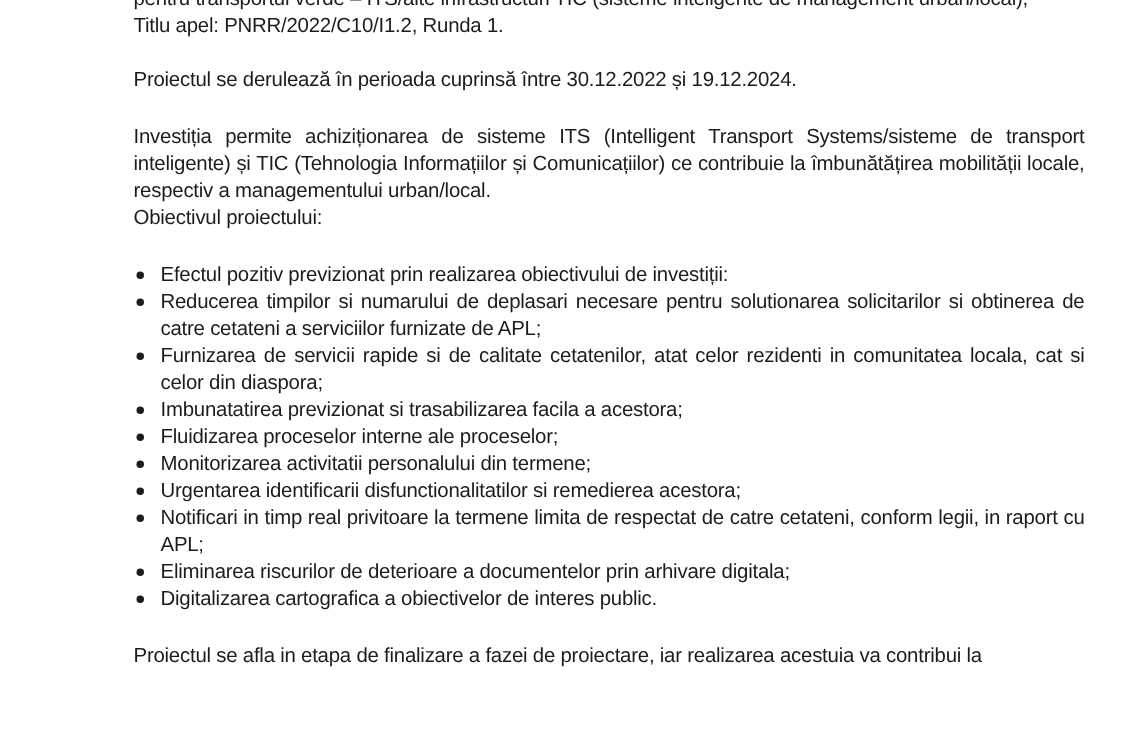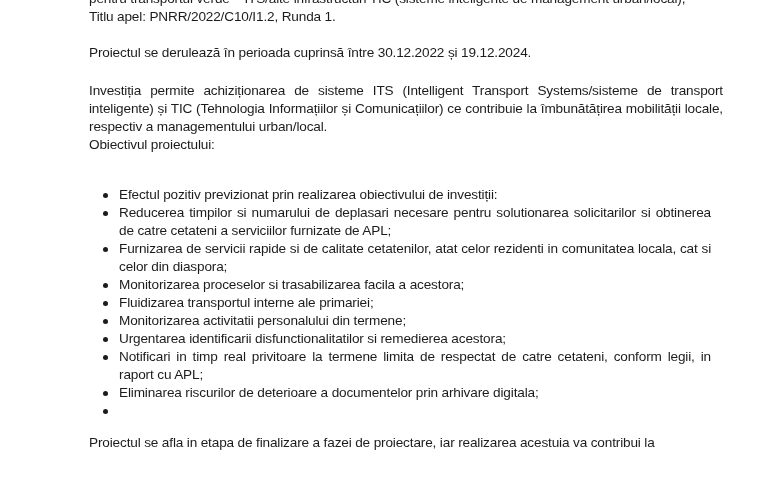--- a/index.html
+++ b/index.html
@@ -27,21 +27,21 @@
     .para {
       margin: 0;
       text-align: justify;
       text-align-last: left;
     }
     .gap { height: 18px; }
     .gap-small { height: 2px; }
     .bold { font-weight: normal; }
     ul.bullets {
       list-style: none;
-      margin: 12px;
+      margin: 0;
       padding: 0;
     }
     ul.bullets li {
       position: relative;
       padding-left: 18px;
       text-align: justify;
       text-align-last: left;
     }
     ul.bullets li .bullet-icon {
       position: absolute;
@@ -71,27 +71,27 @@
   <p class="para">Investiția permite achiziționarea de sisteme ITS (Intelligent Transport Systems/sisteme de transport inteligente) și TIC (Tehnologia Informațiilor și Comunicațiilor) ce contribuie la îmbunătățirea mobilității locale, respectiv a managementului urban/local.</p>
   <p class="para bold">Obiectivul proiectului:</p>
 
   <div class="gap"></div>
   <div class="gap-small"></div>
 
   <ul class="bullets">
     <li><span class="bullet-icon"></span><span>Efectul pozitiv previzionat prin realizarea obiectivului de investiții:</span></li>
     <li><span class="bullet-icon"></span><span>Reducerea timpilor si numarului de deplasari necesare pentru solutionarea solicitarilor si obtinerea de catre cetateni a serviciilor furnizate de APL;</span></li>
     <li><span class="bullet-icon"></span><span>Furnizarea de servicii rapide si de calitate cetatenilor, atat celor rezidenti in comunitatea locala, cat si celor din diaspora;</span></li>
-    <li><span class="bullet-icon"></span><span>Monitorizarea proceselor si trasabilizarea facila a acestora;</span></li>
-    <li><span class="bullet-icon"></span><span>Fluidizarea transportul interne ale primariei;</span></li>
+    <li><span class="bullet-icon"></span><span>Imbunatatirea previzionat si trasabilizarea facila a acestora;</span></li>
+    <li><span class="bullet-icon"></span><span>Fluidizarea proceselor interne ale proceselor;</span></li>
     <li><span class="bullet-icon"></span><span>Monitorizarea activitatii personalului din termene;</span></li>
     <li><span class="bullet-icon"></span><span>Urgentarea identificarii disfunctionalitatilor si remedierea acestora;</span></li>
     <li><span class="bullet-icon"></span><span>Notificari in timp real privitoare la termene limita de respectat de catre cetateni, conform legii, in raport cu APL;</span></li>
     <li><span class="bullet-icon"></span><span>Eliminarea riscurilor de deterioare a documentelor prin arhivare digitala;</span></li>
-    <li><span class="bullet-icon"></span></li>
+    <li><span class="bullet-icon"></span><span>Digitalizarea cartografica a obiectivelor de interes public.</span></li>
   </ul>
 
   <div class="gap"></div>
   <div class="gap-small"></div>
 
   <p class="para">Proiectul se afla in etapa de finalizare a fazei de proiectare, iar realizarea acestuia va contribui la</p>
 
 </div>
 
 </body></html>

